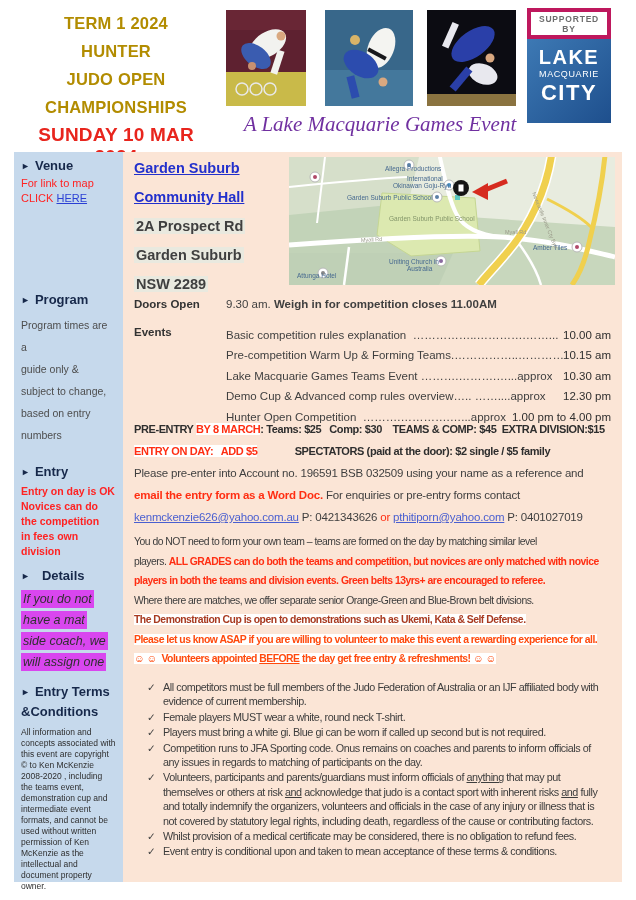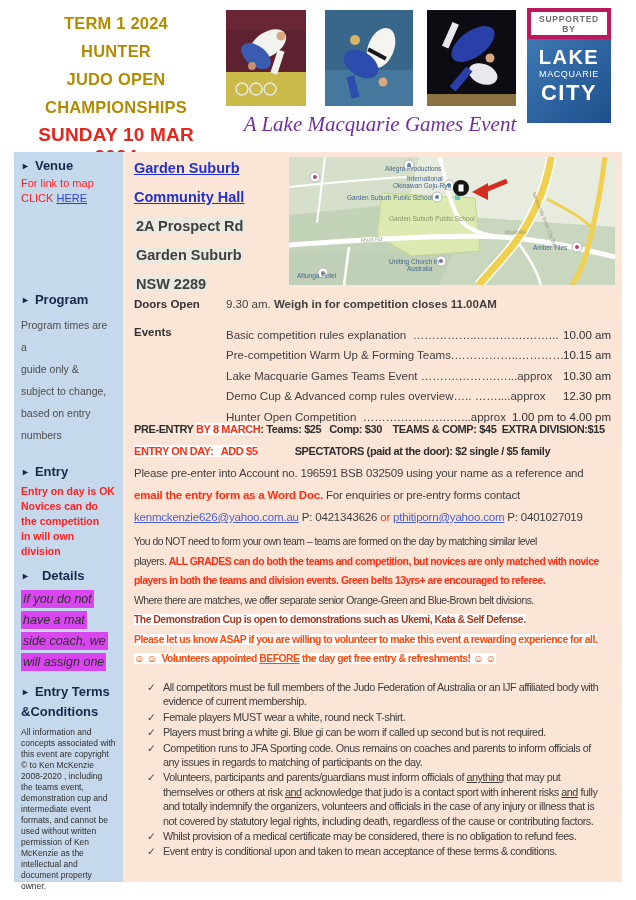--- a/index.html
+++ b/index.html
@@ -154,21 +154,21 @@
       <div>subject to change,</div>
       <div>based on entry</div>
       <div>numbers</div>
     </div>
 
   <div class="sb-header sb-entry-h"><span class="sb-arrow">►</span><span>Entry</span></div>
   <div class="sb-entry-note" id="entry-lines">
       <div>Entry on day is OK</div>
       <div>Novices can do</div>
       <div>the competition</div>
-      <div>in will own</div>
+      <div>in fees own</div>
       <div>division</div>
     </div>
 
   <div class="sb-header sb-details-h"><span class="sb-arrow">►</span><span>Details</span></div>
   <div class="sb-details-lines" id="details-lines"><span class="hl-line">If you do not</span><br><span class="hl-line">have a mat</span><br><span class="hl-line">side coach, we</span><br><span class="hl-line">will assign one</span><br></div>
 
   <div class="sb-header sb-terms-h"><span class="sb-arrow">►</span><span>Entry Terms</span></div>
   <div class="sb-terms-h2">&amp;Conditions</div>
   <div class="sb-copyright">All information and concepts associated with this event are copyright © to  Ken McKenzie 2008-2020 , including the teams event, demonstration cup and intermediate event formats, and cannot be used without written permission of Ken McKenzie as the intellectual and document property owner.</div>
 </div>

